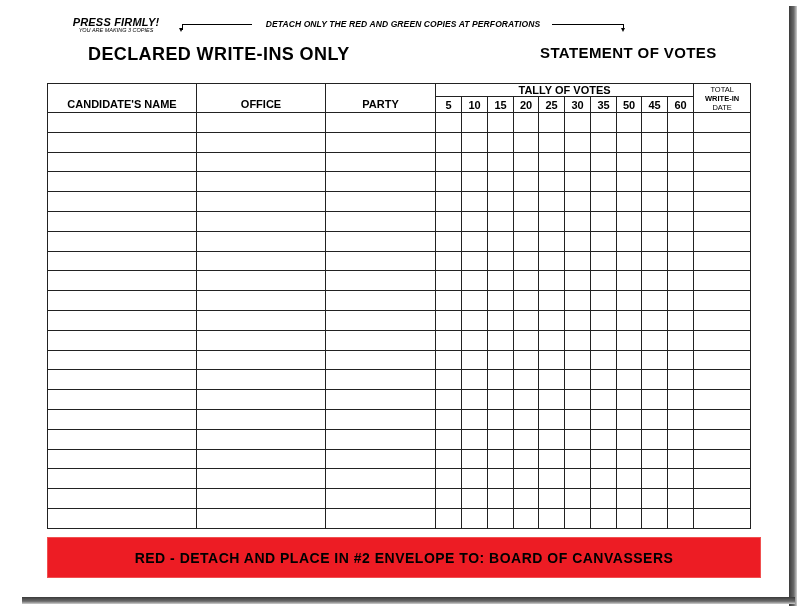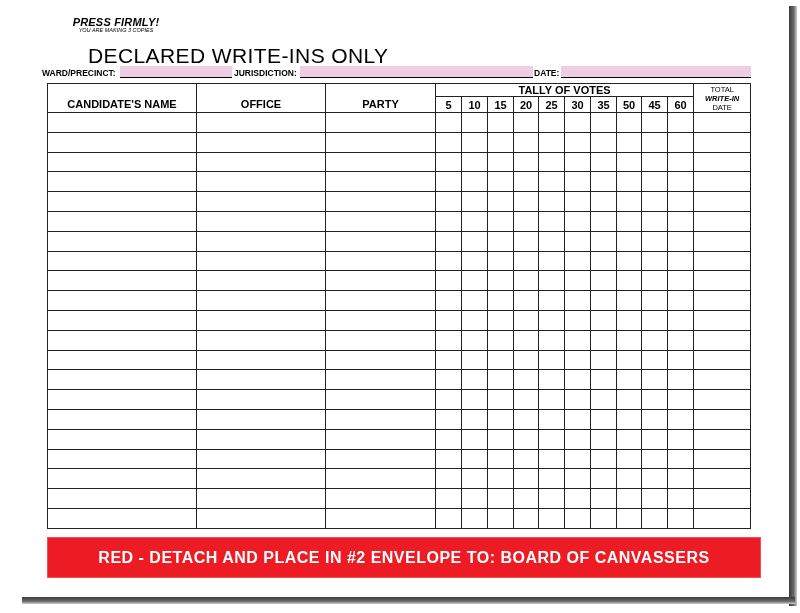--- a/index.html
+++ b/index.html
@@ -16,64 +16,66 @@
 
   .detach { position: absolute; left: 180px; top: 17px; width: 450px; height: 16px; }
   .detach .line-l { position: absolute; left: 2px; top: 7px; width: 70px; height: 1px; background: #000; }
   .detach .tick-l { position: absolute; left: 2px; top: 7px; width: 1px; height: 6px; background: #000; }
   .detach .arrow-l { position: absolute; left: -1px; top: 11px; width: 0; height: 0; border-left: 2.5px solid transparent; border-right: 2.5px solid transparent; border-top: 4px solid #000; }
   .detach .line-r { position: absolute; left: 372px; top: 7px; width: 72px; height: 1px; background: #000; }
   .detach .tick-r { position: absolute; left: 443px; top: 7px; width: 1px; height: 6px; background: #000; }
   .detach .arrow-r { position: absolute; left: 441px; top: 11px; width: 0; height: 0; border-left: 2.5px solid transparent; border-right: 2.5px solid transparent; border-top: 4px solid #000; }
   .detach .text { position: absolute; left: 78px; top: 2px; width: 290px; font-size: 8.5px; font-style: italic; font-weight: bold; white-space: nowrap; text-align: center; letter-spacing: 0.1px; }
 
-  .title-left { position: absolute; left: 88px; top: 44px; font-size: 21px; font-weight: normal; letter-spacing: 0.4px; }
+  .title-left { position: absolute; left: 88px; top: 44px; font-size: 18px; font-weight: bold; letter-spacing: 0.4px; }
   .title-right { position: absolute; left: 540px; top: 44px; font-size: 15px; font-weight: bold; letter-spacing: 0.4px; }
 
   .fields-row { position: absolute; left: 42px; top: 65px; height: 14px; width: 710px; }
   .f-label { position: absolute; top: 3px; font-size: 8.5px; font-weight: bold; white-space: nowrap; }
   .f-input { position: absolute; top: 1px; height: 12px; background: #efcde3; border: none; border-bottom: 1px solid #000; font-family: "Liberation Sans", sans-serif; font-size: 9px; padding: 0 3px; outline: none; }
 
   table.grid { position: absolute; left: 47px; top: 83px; border-collapse: collapse; table-layout: fixed; width: 703px; }
   table.grid td, table.grid th { border: 1px solid #222; padding: 0; }
   table.grid th { font-weight: bold; font-size: 11px; }
   .h-main { vertical-align: bottom; padding-bottom: 2px !important; text-align: center; }
   .h-tally { height: 13px; text-align: center; font-size: 8.5px; }
   .h-num { height: 16px; text-align: center; font-size: 9.5px; }
   .h-total { text-align: center; font-size: 7.5px !important; font-weight: normal !important; line-height: 9px; vertical-align: middle; margin-top: 44px; }
-  .h-total .b { font-weight: bold; font-style: italic; }
+  .h-total .b { font-weight: bold; }
   table.grid tr.data td { height: 19.8px; }
 
   .banner { position: absolute; left: 47px; top: 537px; width: 714px; height: 41px; background: #ed1c24; border: 1px solid #f05050; display: flex; align-items: center; justify-content: center; }
-  .banner span { color: #ffffff; font-weight: bold; font-size: 16px; letter-spacing: 0.5px; }
+  .banner span { color: #000000; font-weight: bold; font-size: 14px; letter-spacing: 0.5px; }
 </style>
 </head>
 <body>
 
 <div class="page-shadow-right"></div>
 <div class="page-shadow-bottom"></div>
 
 <div class="page">
 
   <div class="press">
     <span class="l1">PRESS FIRMLY!</span>
     <span class="l2">YOU ARE MAKING 3 COPIES</span>
   </div>
 
+  <div class="detach">
+    <div class="tick-l"></div>
+    <div class="arrow-l"></div>
+    <div class="line-l"></div>
+    <span class="text">DETACH ONLY THE RED AND GREEN COPIES AT PERFORATIONS</span>
+    <div class="line-r"></div>
+    <div class="tick-r"></div>
+    <div class="arrow-r"></div>
+  </div>
 
   <div class="title-left">DECLARED WRITE-INS ONLY</div>
-
-  <div class="fields-row">
-    <span class="f-label" style="left:0;">WARD/PRECINCT:</span>
-    <input class="f-input" style="left: 78px; width: 112px;" type="text" value="">
-    <span class="f-label" style="left:192px;">JURISDICTION:</span>
-    <input class="f-input" style="left: 258px; width: 233px;" type="text" value="">
-    <span class="f-label" style="left:492px;">DATE:</span>
-    <input class="f-input" style="left: 519px; width: 190px;" type="text" value="">
-  </div>
+  <div class="title-right">STATEMENT OF VOTES</div>
+
 
   <table class="grid">
     <colgroup>
       <col style="width:149px">
         <col style="width:129px">
         <col style="width:110px">
       <col style="width:26px">
         <col style="width:26px">
         <col style="width:26px">
         <col style="width:25px">

